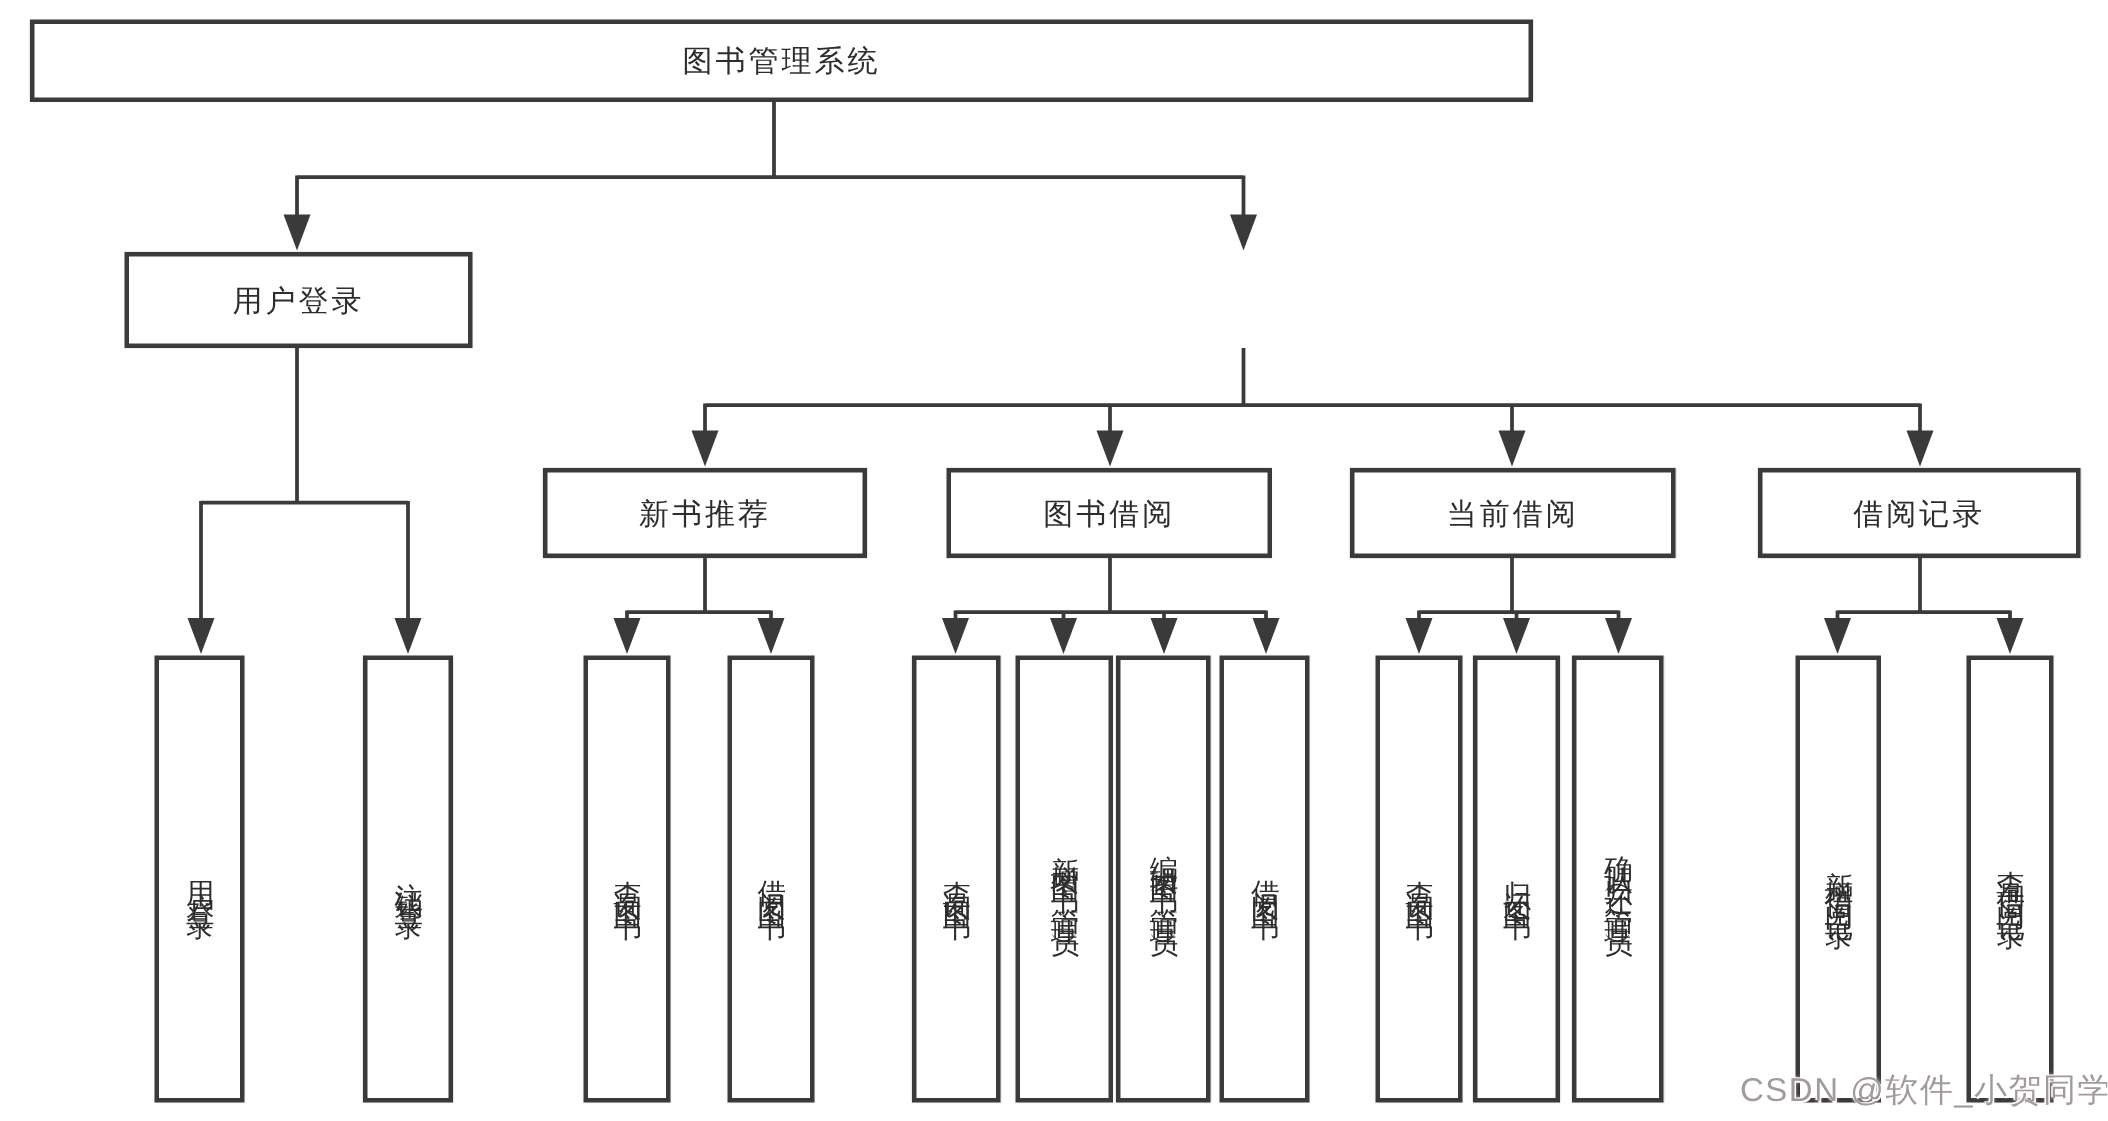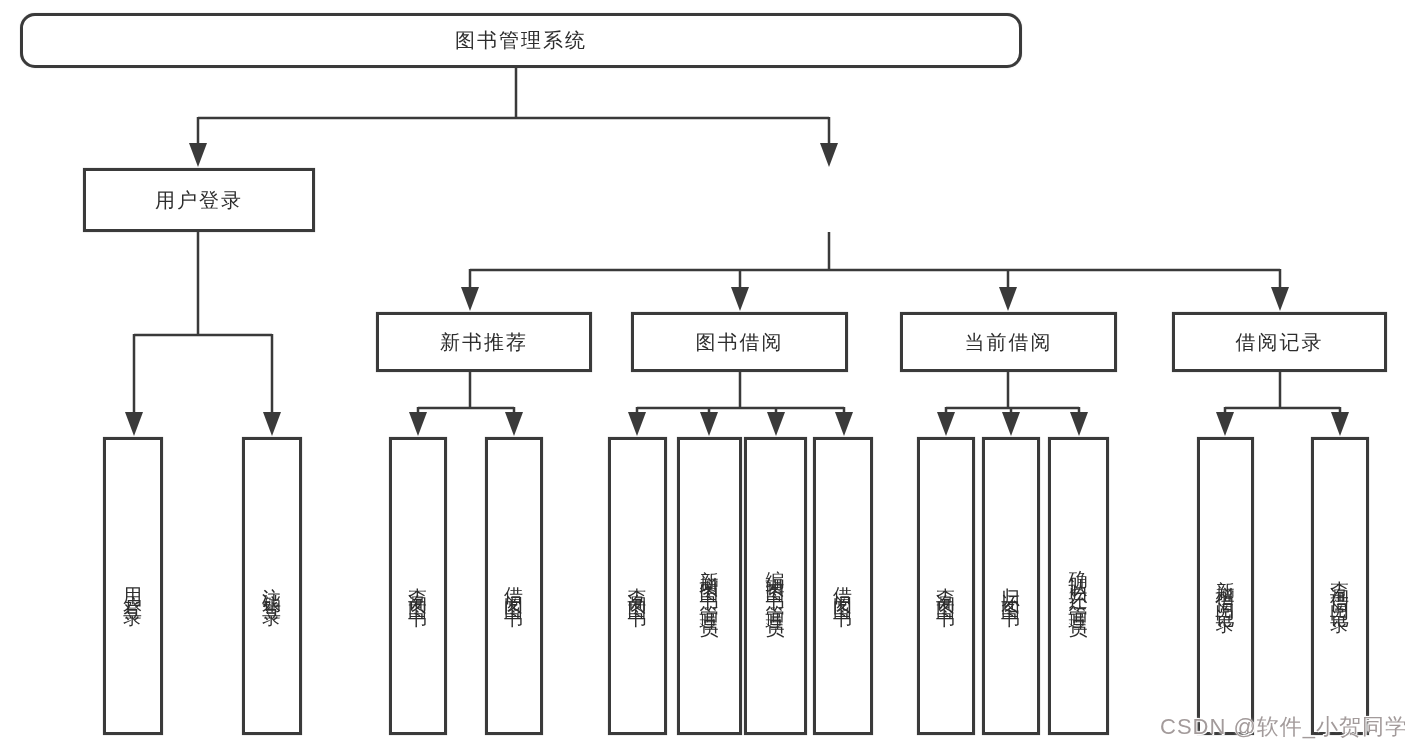--- a/index.html
+++ b/index.html
@@ -116,29 +116,29 @@
       <polygon points="767,412 785,412 776,436"></polygon>
       <polygon points="835,412 853,412 844,436"></polygon>
       <polygon points="937,412 955,412 946,436"></polygon>
       <polygon points="1002,412 1020,412 1011,436"></polygon>
       <polygon points="1070,412 1088,412 1079,436"></polygon>
       <polygon points="1216,412 1234,412 1225,436"></polygon>
       <polygon points="1331,412 1349,412 1340,436"></polygon>
     </g>
   </svg>
 
-  <div class="node" style="left:20px; top:13px; width:1002px; height:55px;border-radius:15px;">
+  <div class="node" style="left:20px; top:13px; width:1002px; height:55px;">
     <span>图书管理系统</span>
   </div>
 
   <div class="node" style="left:83px; top:168px; width:232px; height:64px;">
     <span>用户登录</span>
   </div>
 
-  <div class="node" style="left:376px; top:312px; width:216px; height:60px;">
+  <div class="node" style="left:362px; top:312px; width:216px; height:60px;">
     <span>新书推荐</span>
   </div>
   <div class="node" style="left:631px; top:312px; width:217px; height:60px;">
     <span>图书借阅</span>
   </div>
   <div class="node" style="left:1172px; top:312px; width:215px; height:60px;">
     <span>借阅记录</span>
   </div>
   <div class="node" style="left:900px; top:312px; width:217px; height:60px;">
     <span>当前借阅</span>

